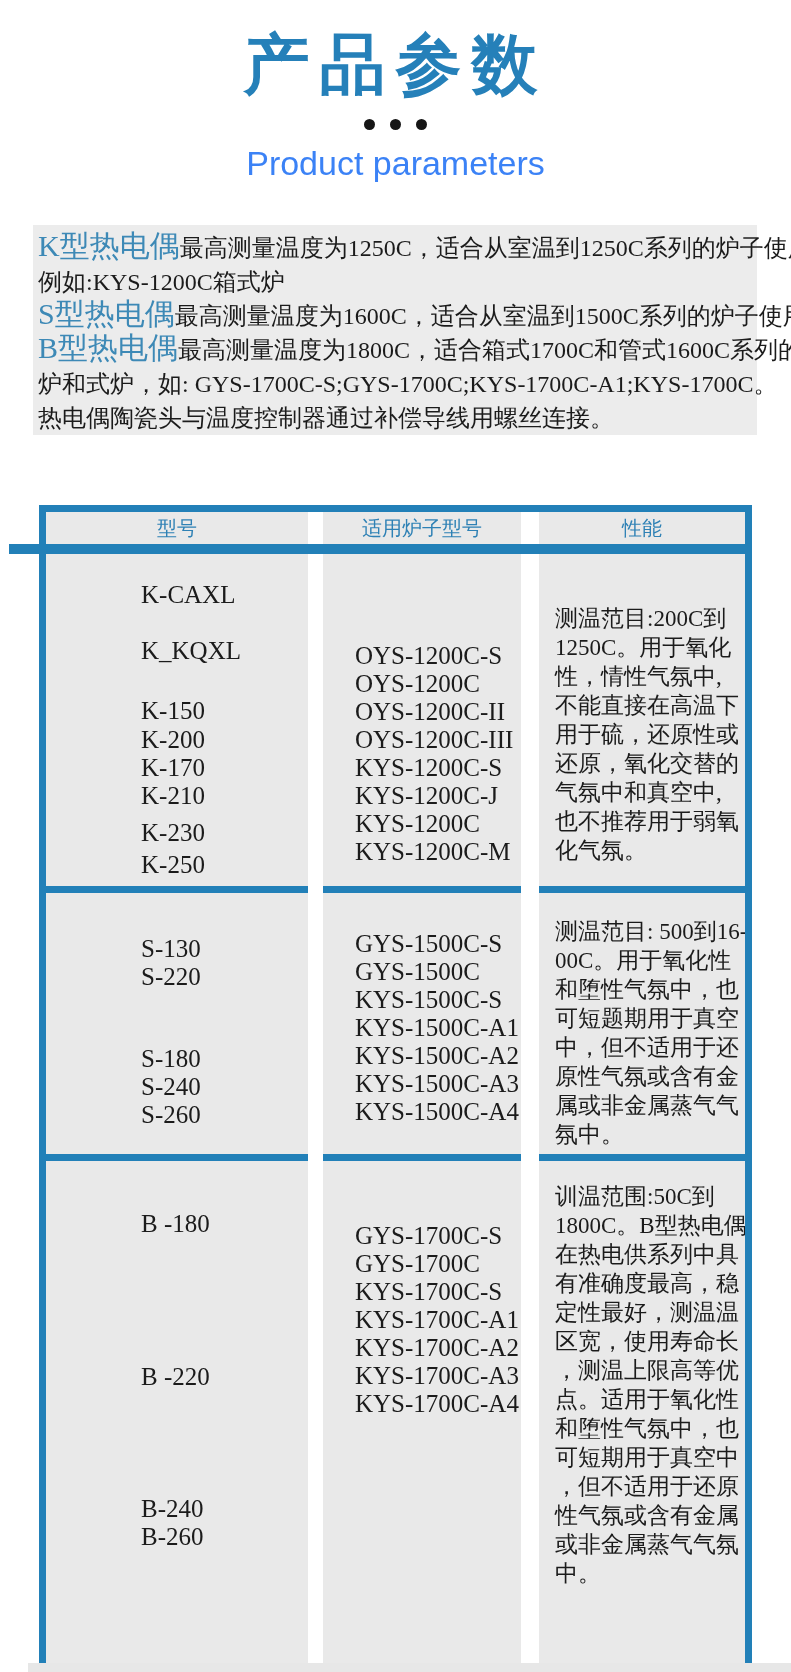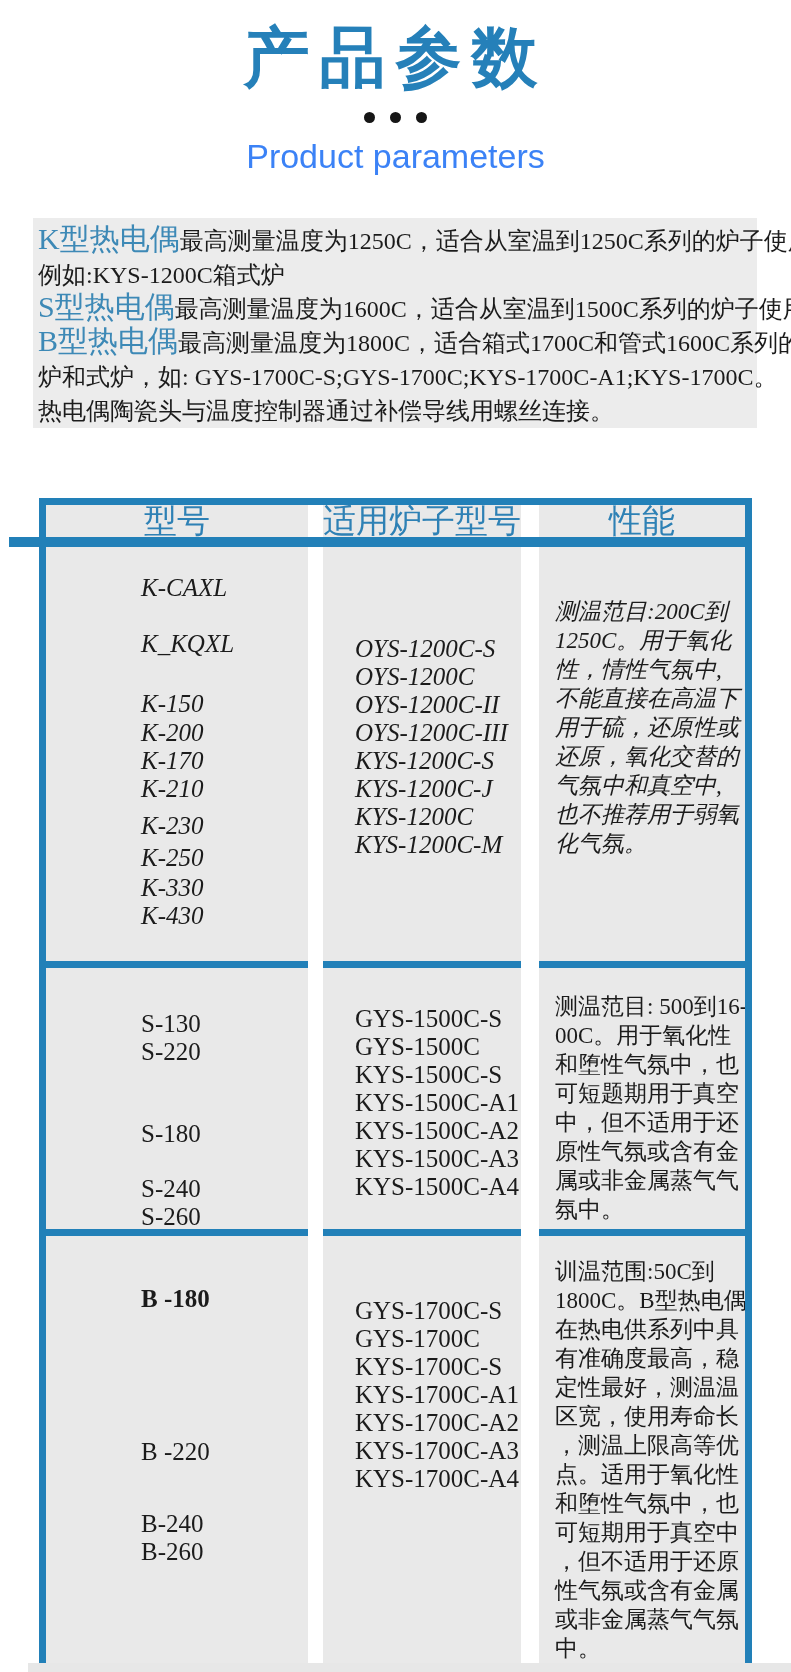--- a/index.html
+++ b/index.html
@@ -1,71 +1,71 @@
 <!DOCTYPE html>
 <html><head>
 <meta charset="utf-8">
 <style>
   html,body{margin:0;padding:0;background:#ffffff;}
   body{width:791px;height:1672px;overflow:hidden;position:relative;
        font-family:"Liberation Serif","DejaVu Serif",serif;color:#1b1b1b;}
 
   
-  .hdr{text-align:center;padding-top:16px;}
+  .hdr{text-align:center;padding-top:23px;}
   .title-cn{font-family:"Liberation Sans","DejaVu Sans",sans-serif;
             font-size:66px;font-weight:700;color:#2580b9;letter-spacing:10px;
             line-height:82px;margin:0;}
   .dots{height:12px;margin:14px 0 10px 0;display:flex;justify-content:center;gap:15px;}
   .dots i{width:11px;height:11px;border-radius:50%;background:#161616;display:block;}
   .title-en{font-family:"Liberation Sans","DejaVu Sans",sans-serif;
             font-size:34px;font-weight:400;color:#3b82f6;margin:0;line-height:44px;}
 
   
   .intro{background:#ececec;width:724px;margin:40px 0 0 33px;
          padding:5px 6px 1px 5px;box-sizing:border-box;}
   .intro-line{font-size:24px;line-height:32px;white-space:nowrap;}
   .intro-line .kw{color:#3d89b6;font-size:30px;}
 
   
   .ptable{position:relative;width:713px;margin:70px 0 0 39px;
           border:7px solid #2280b8;box-sizing:border-box;background:#ffffff;}
   .notch{position:absolute;left:-37px;top:32px;width:30px;height:10px;background:#2280b8;}
   .tgrid{display:grid;grid-template-columns:262px 15px 198px 18px 206px;}
   .hcell{height:32px;background:#e9e9e9;display:flex;align-items:center;justify-content:center;
-         color:#2e81b5;font-size:33px;}
+         color:#2e81b5;font-size:20px;}
   .gapc{background:#ffffff;}
   .hdiv{grid-column:1 / -1;height:10px;background:#2280b8;}
   .sdiv{height:7px;background:#2280b8;}
   .cell{background:#e9e9e9;overflow:hidden;box-sizing:border-box;}
-  .hk{height:414px;font-style:italic;} .hs{height:261px;} .hb{height:528px;}
+  .hk{height:332px;} .hs{height:261px;} .hb{height:528px;}
 
   .mi,.fi{font-size:25px;line-height:28px;white-space:nowrap;}
   .col-models{padding-left:95px;}
   .col-furnaces{padding-left:32px;}
 
   
   .sec-k.col-models .mi:nth-of-type(1){margin-top:27px;}
   .sec-k.col-models .mi:nth-of-type(2){margin-top:28px;}
   .sec-k.col-models .mi:nth-of-type(3){margin-top:32px;}
   .sec-k.col-models .mi:nth-of-type(4){margin-top:1px;}
   .sec-k.col-models .mi:nth-of-type(7){margin-top:9px;}
   .sec-k.col-models .mi:nth-of-type(8){margin-top:4px;}
   .sec-k.col-models .mi:nth-of-type(9){margin-top:2px;}
   .sec-k.col-furnaces .fi:nth-of-type(1){margin-top:88px;}
 
   
   .sec-s.col-models .mi:nth-of-type(1){margin-top:42px;}
   .sec-s.col-models .mi:nth-of-type(3){margin-top:54px;}
-  .sec-s.col-models .mi:nth-of-type(4){margin-top:27px;}
+  .sec-s.col-models .mi:nth-of-type(4){}
   .sec-s.col-furnaces .fi:nth-of-type(1){margin-top:37px;}
 
   
-  .sec-b.col-models .mi:nth-of-type(1){margin-top:49px;font-weight:bold;}
+  .sec-b.col-models .mi:nth-of-type(1){margin-top:49px;}
   .sec-b.col-models .mi:nth-of-type(2){margin-top:125px;}
-  .sec-b.col-models .mi:nth-of-type(3){margin-top:44px;}
+  .sec-b.col-models .mi:nth-of-type(3){margin-top:104px;}
   .sec-b.col-models .mi:nth-of-type(4){}
   .sec-b.col-furnaces .fi:nth-of-type(1){margin-top:61px;}
 
   .perf{padding-left:16px;padding-right:4px;}
   .perf .pl{font-size:23px;line-height:29px;white-space:nowrap;}
   .perf-k{padding-top:50px;} .perf-s{padding-top:24px;} .perf-b{padding-top:21px;}
 
   .bottom-strip{position:absolute;left:28px;right:0;top:1663px;height:9px;background:#e7e7e7;}
 </style>
 </head>

